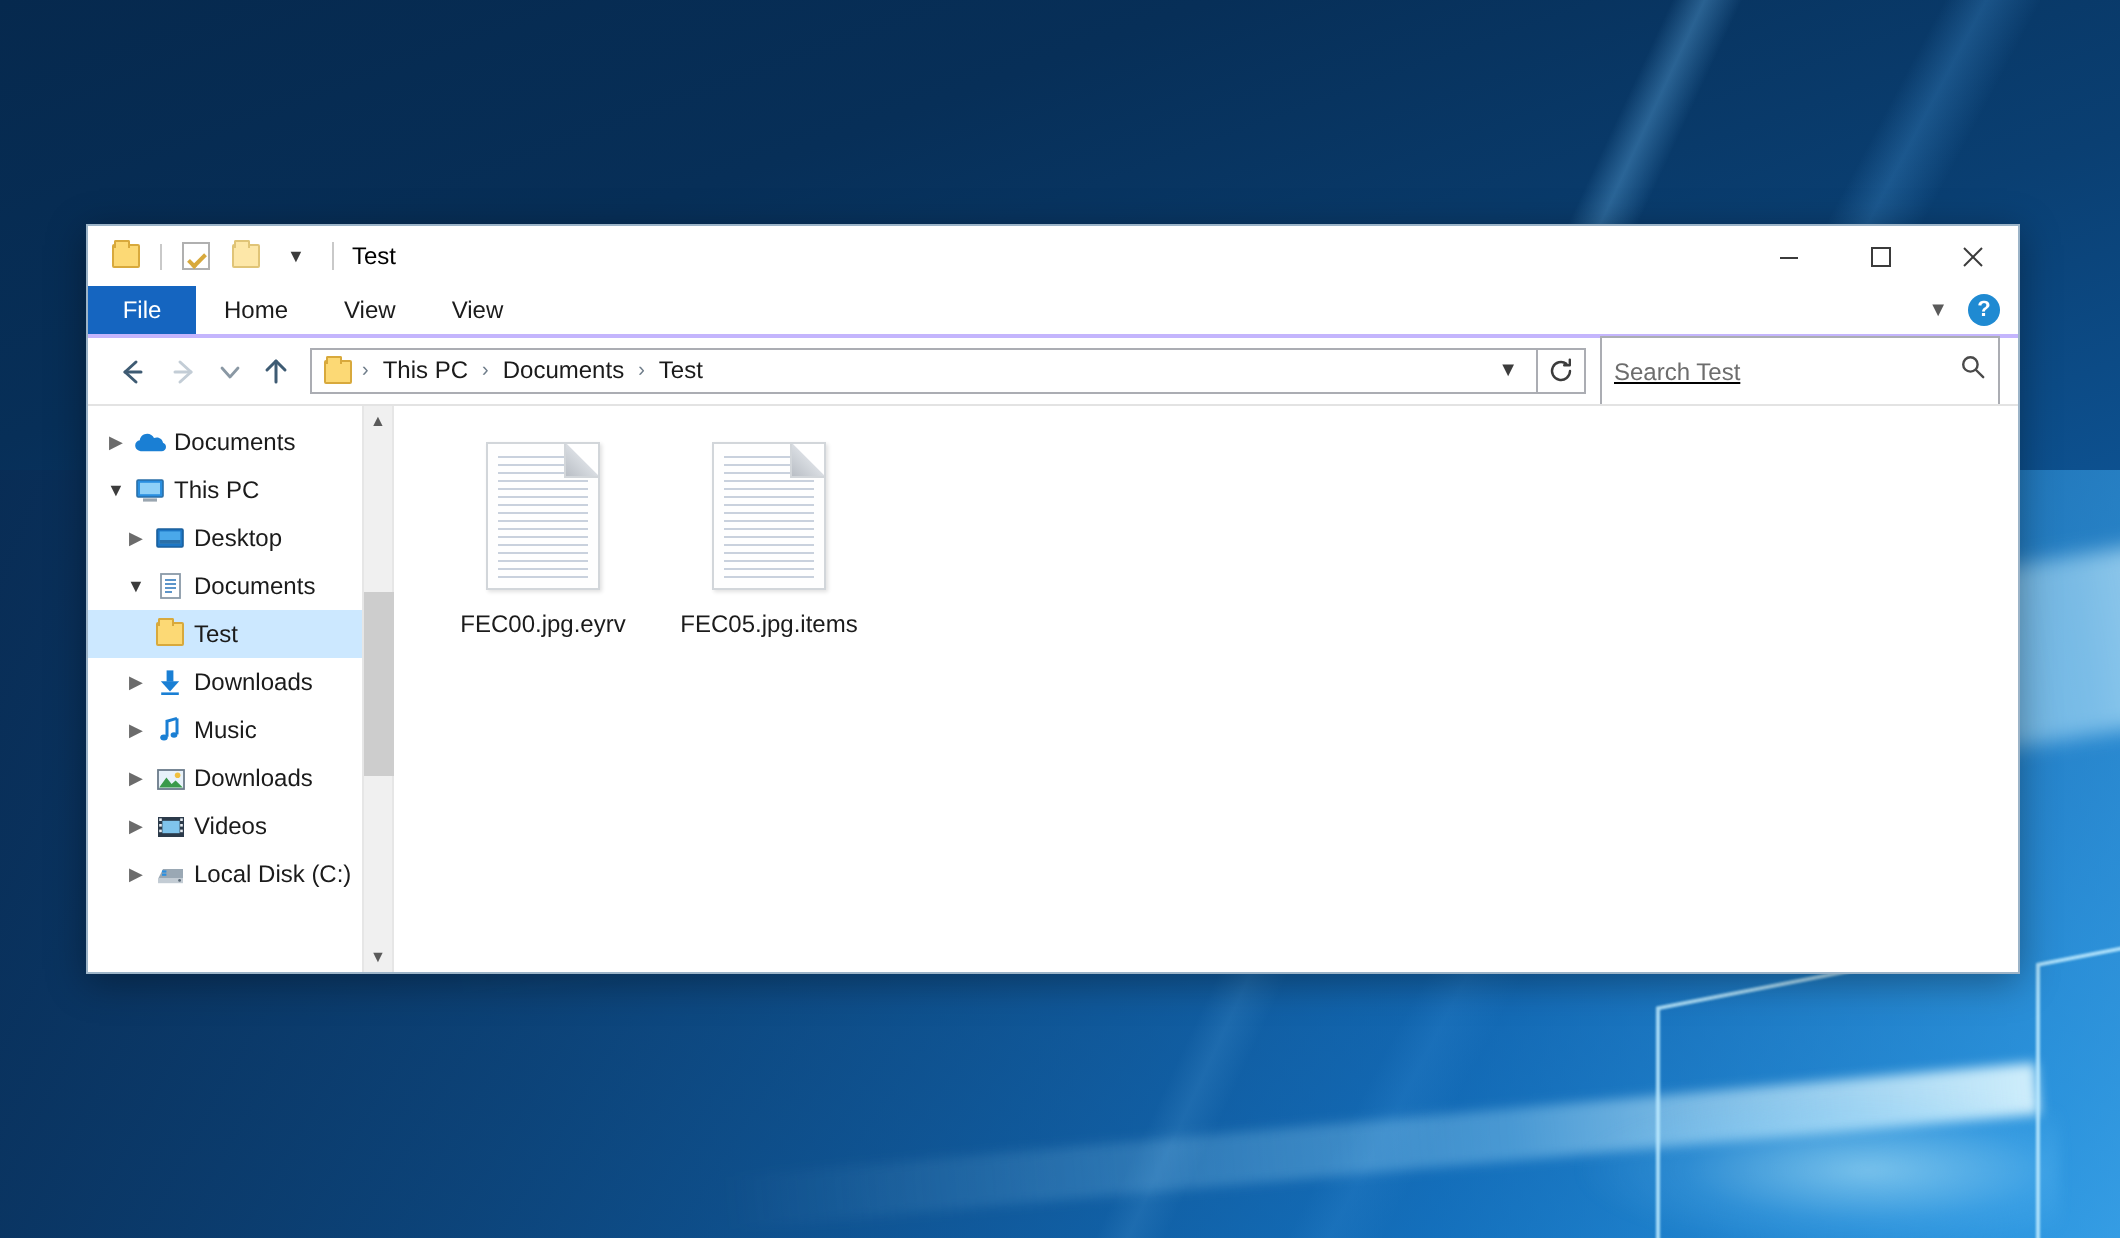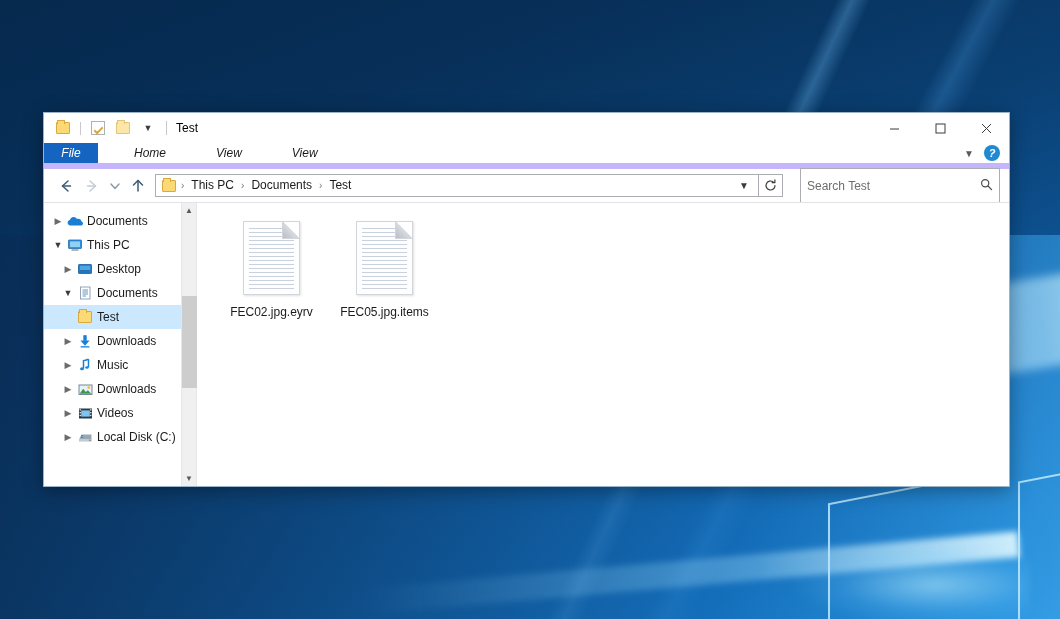--- a/index.html
+++ b/index.html
@@ -143,39 +143,37 @@
     width: 46px; height: 30px;
     display: flex; align-items: center; justify-content: center;
     color: #3b3b3b;
   }
   .winbtn svg { display: block; }
 
   
   #ribbon {
     height: 26px;
     background: #ffffff;
-    border-bottom: 6px solid #c4b5fd;
+    border-bottom: 2px solid #c4b5fd;
     display: flex;
     align-items: stretch;
     flex: none;
-    font-style: italic;
   }
   #tab-file {
     background: #1565c0;
     color: #fff;
     font-size: 12px;
     display: flex; align-items: center; justify-content: center;
     width: 54px;
   }
   .tab {
     font-size: 12px;
     color: #1b1b1b;
     display: flex; align-items: center;
     padding: 0 14px;
-    margin-left: 22px;
   }
   #ribbon-right { margin-left: auto; display: flex; align-items: center; gap: 10px; padding-right: 9px; }
   #ribbon-chevron { font-size: 10px; color: #5a5a5a; }
   #help-ico {
     width: 16px; height: 16px; border-radius: 50%;
     background: #1f8ad2;
     color: #fff; font-size: 11px; font-weight: bold;
     display: flex; align-items: center; justify-content: center;
     line-height: 1;
   }
@@ -225,22 +223,23 @@
     display: flex; align-items: center; justify-content: center;
     color: #3c3c3c;
     background: #fff;
   }
   #searchbox {
     width: 200px; height: 23px;
     border: 1px solid #abadb3;
     background: #fff;
     display: flex; align-items: center;
     padding: 17px 6px;
-    margin-left: 17px;
-    flex: none;
+    margin-left: 7px;
+    flex: none;
+    text-decoration: underline;
   }
   #search-ph { font-size: 12px; color: #6d6d6d; }
   #search-ico { margin-left: auto; color: #4a4a4a; }
 
   
   #body {
     flex: 1;
     display: flex;
     min-height: 0;
     border-top: 1px solid #e3e3e3;
@@ -634,29 +633,29 @@
         <div class="sb-arrow">▲</div>
         <div id="sb-track">
           <div id="sb-thumb"></div>
         </div>
         <div class="sb-arrow">▼</div>
       </div>
     </div>
 
     <div id="content">
 
-
-
       <div class="file-item">
         <div class="doc-icon">
           <div class="doc-lines"></div>
             <div class="doc-fold"></div>
         </div>
-        <div class="file-name">FEC02.jpg.eyrv</div>
-      </div>
+        <div class="file-name">FEC00.jpg.eyrv</div>
+      </div>
+
+
 
 
 
       <div class="file-item">
         <div class="doc-icon">
           <div class="doc-lines"></div>
             <div class="doc-fold"></div>
         </div>
         <div class="file-name">FEC05.jpg.items</div>
       </div>

